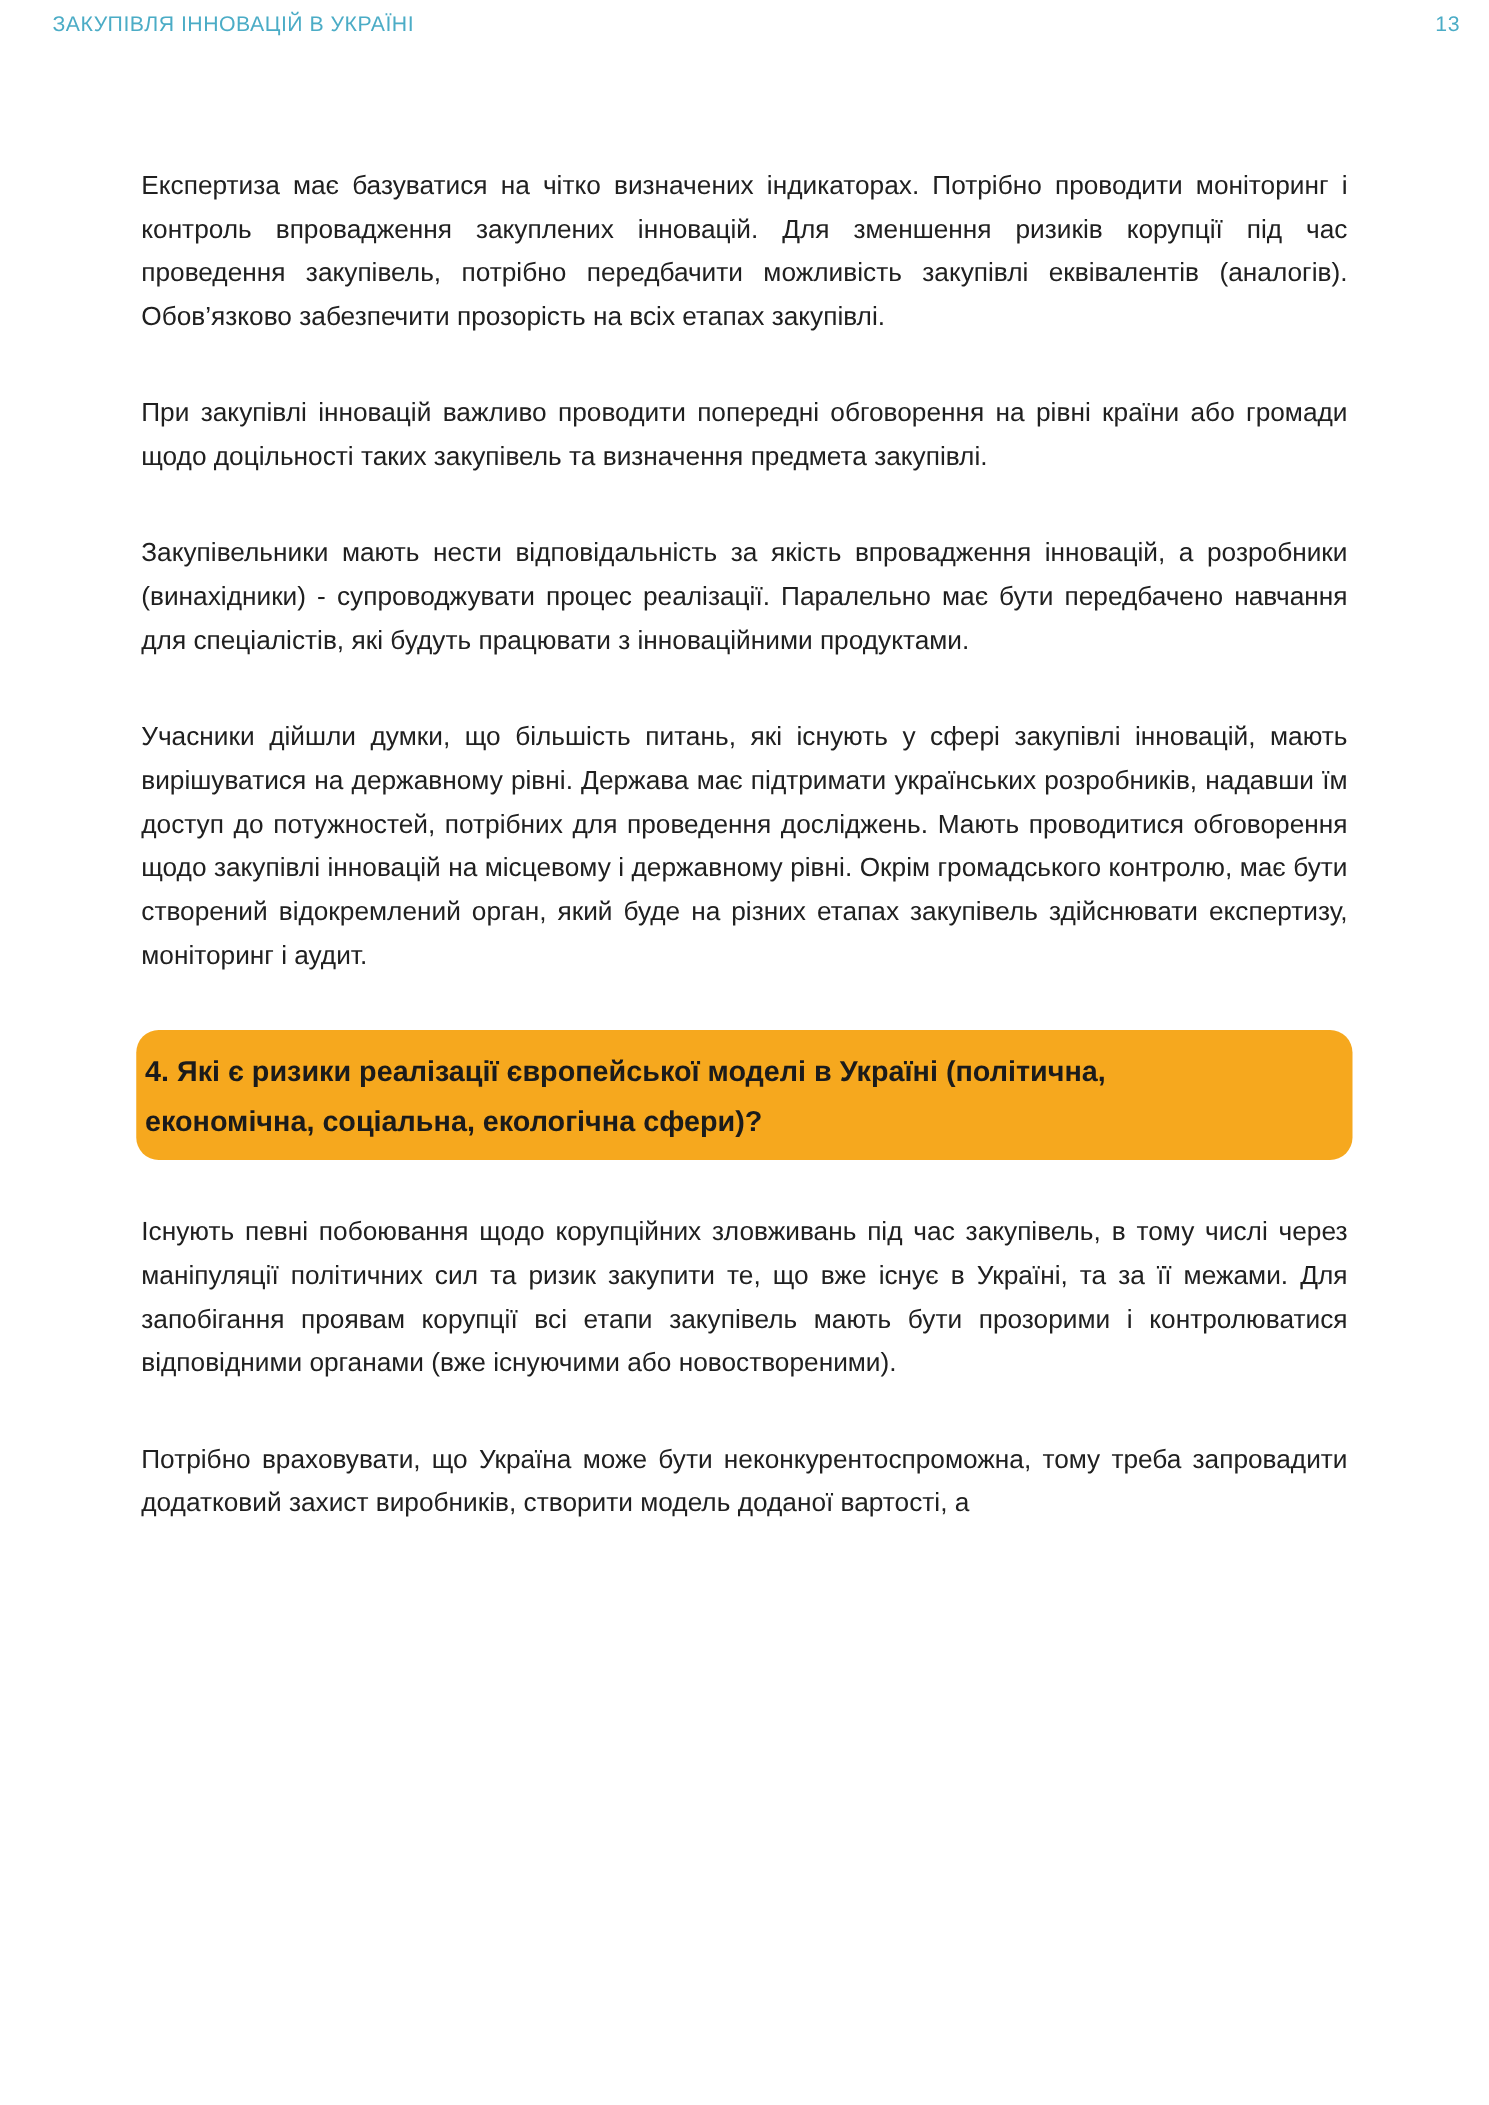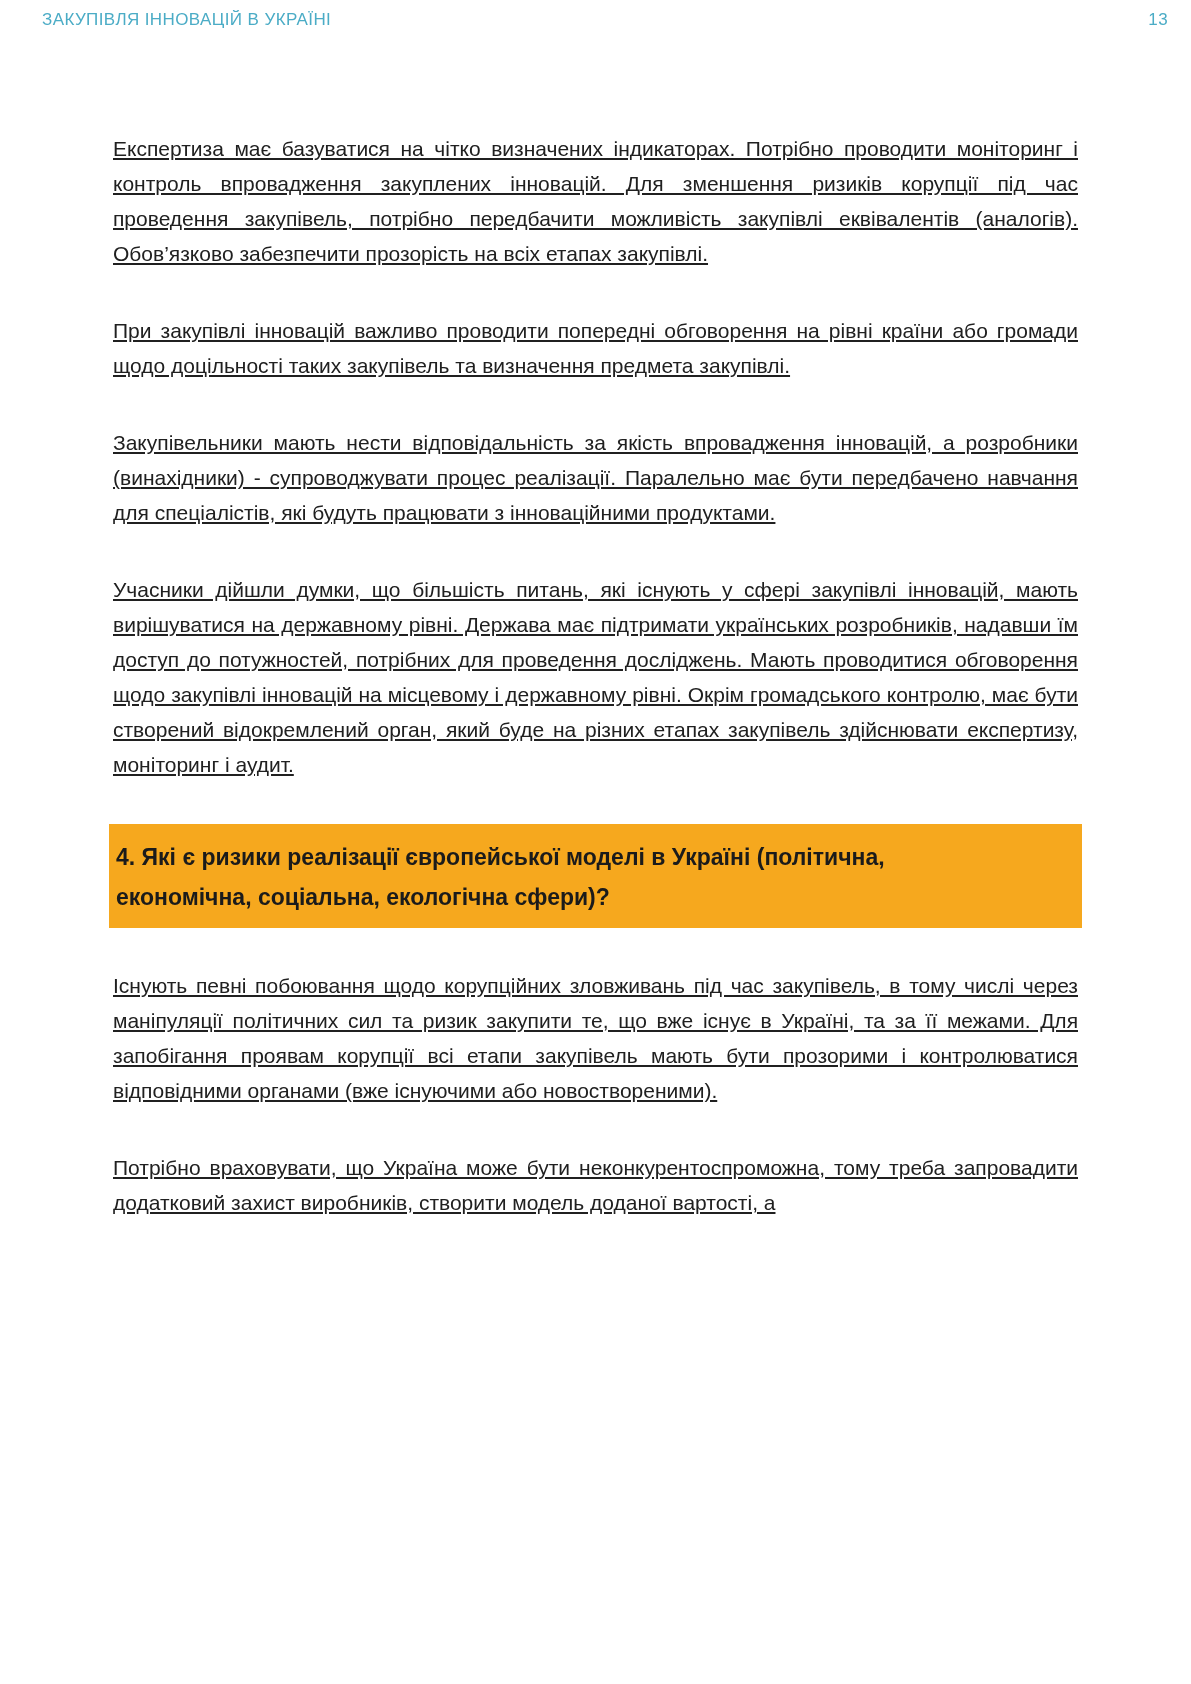--- a/index.html
+++ b/index.html
@@ -35,28 +35,28 @@
     left: 113px;
     width: 965px;
     color: var(--text, #202020);
     font-size: 21px;
     line-height: 35px;
     text-align: justify;
     text-justify: inter-word;
   }
   .body-col p {
     margin: 0 0 42px 0;
-    text-decoration: underline;
   }
   .question-box {
     background: var(--accent, #F6A81E);
     width: 973px;
     margin: 0 0 40px -4px;
     box-sizing: border-box;
     padding: 13px 20px 11px 7px;
+    border-radius: 18px;
   }
   .question-box h2 {
     margin: 0;
     font-size: 23px;
     line-height: 40px;
     font-weight: bold;
     color: #1b1b1b;
     text-align: left;
     max-width: 870px;
   }

